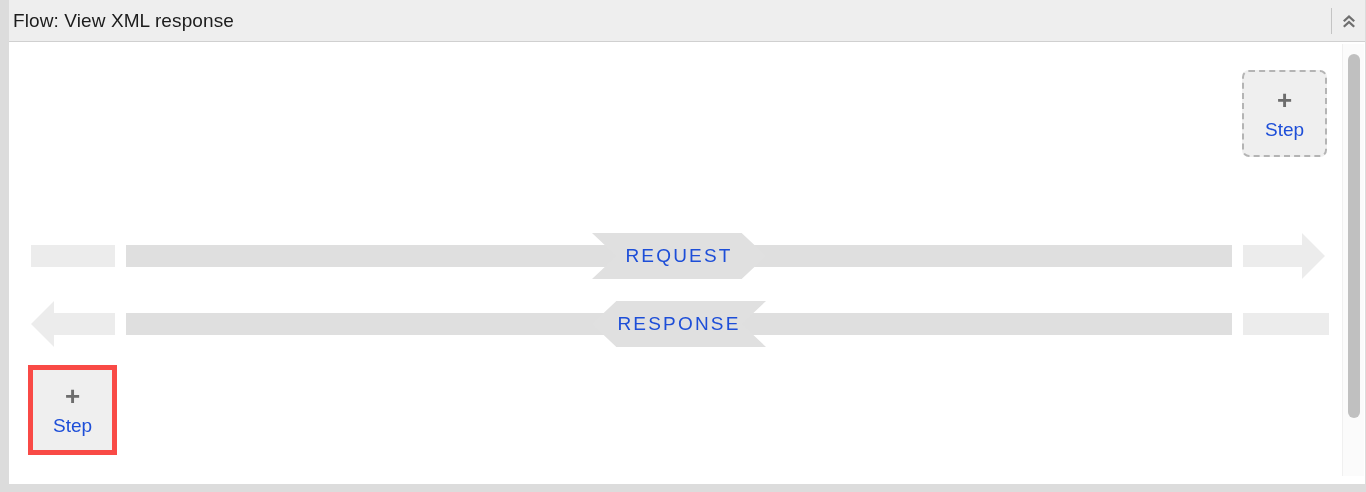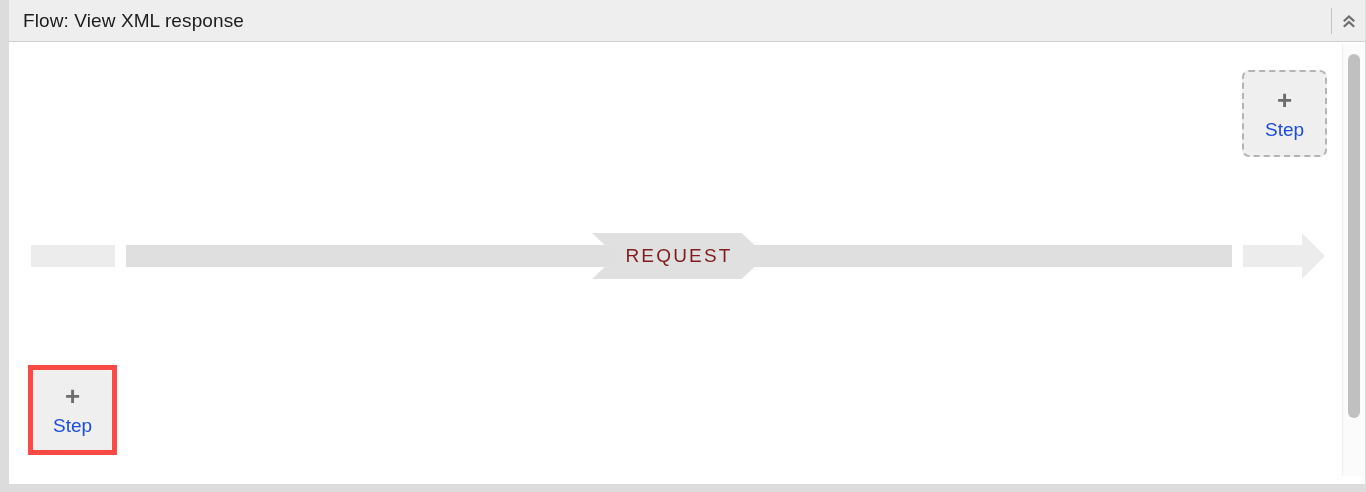--- a/index.html
+++ b/index.html
@@ -44,21 +44,21 @@
     height: 42px;
     background: #eeeeee;
     border-bottom: 1px solid #d0d0d0;
     box-sizing: border-box;
     display: flex;
     align-items: center;
   }
   .panel-title {
     font-size: 19px;
     color: #1c1c1c;
-    padding-left: 14px;
+    padding-left: 4px;
     letter-spacing: 0.1px;
     white-space: nowrap;
   }
   .header-spacer { flex: 1 1 auto; }
 
   .header-divider {
     width: 1px;
     height: 26px;
     background: #c4c4c4;
     margin-right: 0px;
@@ -188,21 +188,21 @@
     clip-path: polygon(0% 0%, 86% 0%, 100% 50%, 86% 100%, 0% 100%, 14% 50%);
   }
   .banner-response {
     left: 583px;
     width: 174px;
     clip-path: polygon(14% 0%, 100% 0%, 86% 50%, 100% 100%, 14% 100%, 0% 50%);
   }
   .banner-text {
     font-size: 19px;
     letter-spacing: 2.2px;
-    color: #7f1d1d;
+    color: #1d4ed8;
     white-space: nowrap;
   }
 
   
   .scrollbar {
     position: absolute;
     right: 1px;
     top: 44px;
     width: 22px;
     bottom: 8px;
@@ -256,20 +256,31 @@
         <div class="seg seg-dark" style="left:117px; width:515px;"></div>
         <div class="seg seg-dark" style="left:710px; width:513px;"></div>
         <div class="seg seg-light" style="left:1234px; width:40px;"></div>
         <div class="arrow arrow-right" style="left:1270px;"></div>
 
         <div class="banner banner-request">
           <span class="banner-text">REQUEST</span>
         </div>
       </div>
 
+      <div class="flow-row row-response">
+        <div class="arrow arrow-left" style="left:22px;"></div>
+        <div class="seg seg-light" style="left:64px; width:42px;"></div>
+        <div class="seg seg-dark" style="left:117px; width:515px;"></div>
+        <div class="seg seg-dark" style="left:710px; width:513px;"></div>
+        <div class="seg seg-light" style="left:1234px; width:86px;"></div>
+
+        <div class="banner banner-response">
+          <span class="banner-text">RESPONSE</span>
+        </div>
+      </div>
 
       <div class="step-add-bottom-wrap">
         <div class="step-button step-add-bottom">
           <span class="plus">+</span>
           <span class="step-label">Step</span>
         </div>
       </div>
 
     </div>
 

